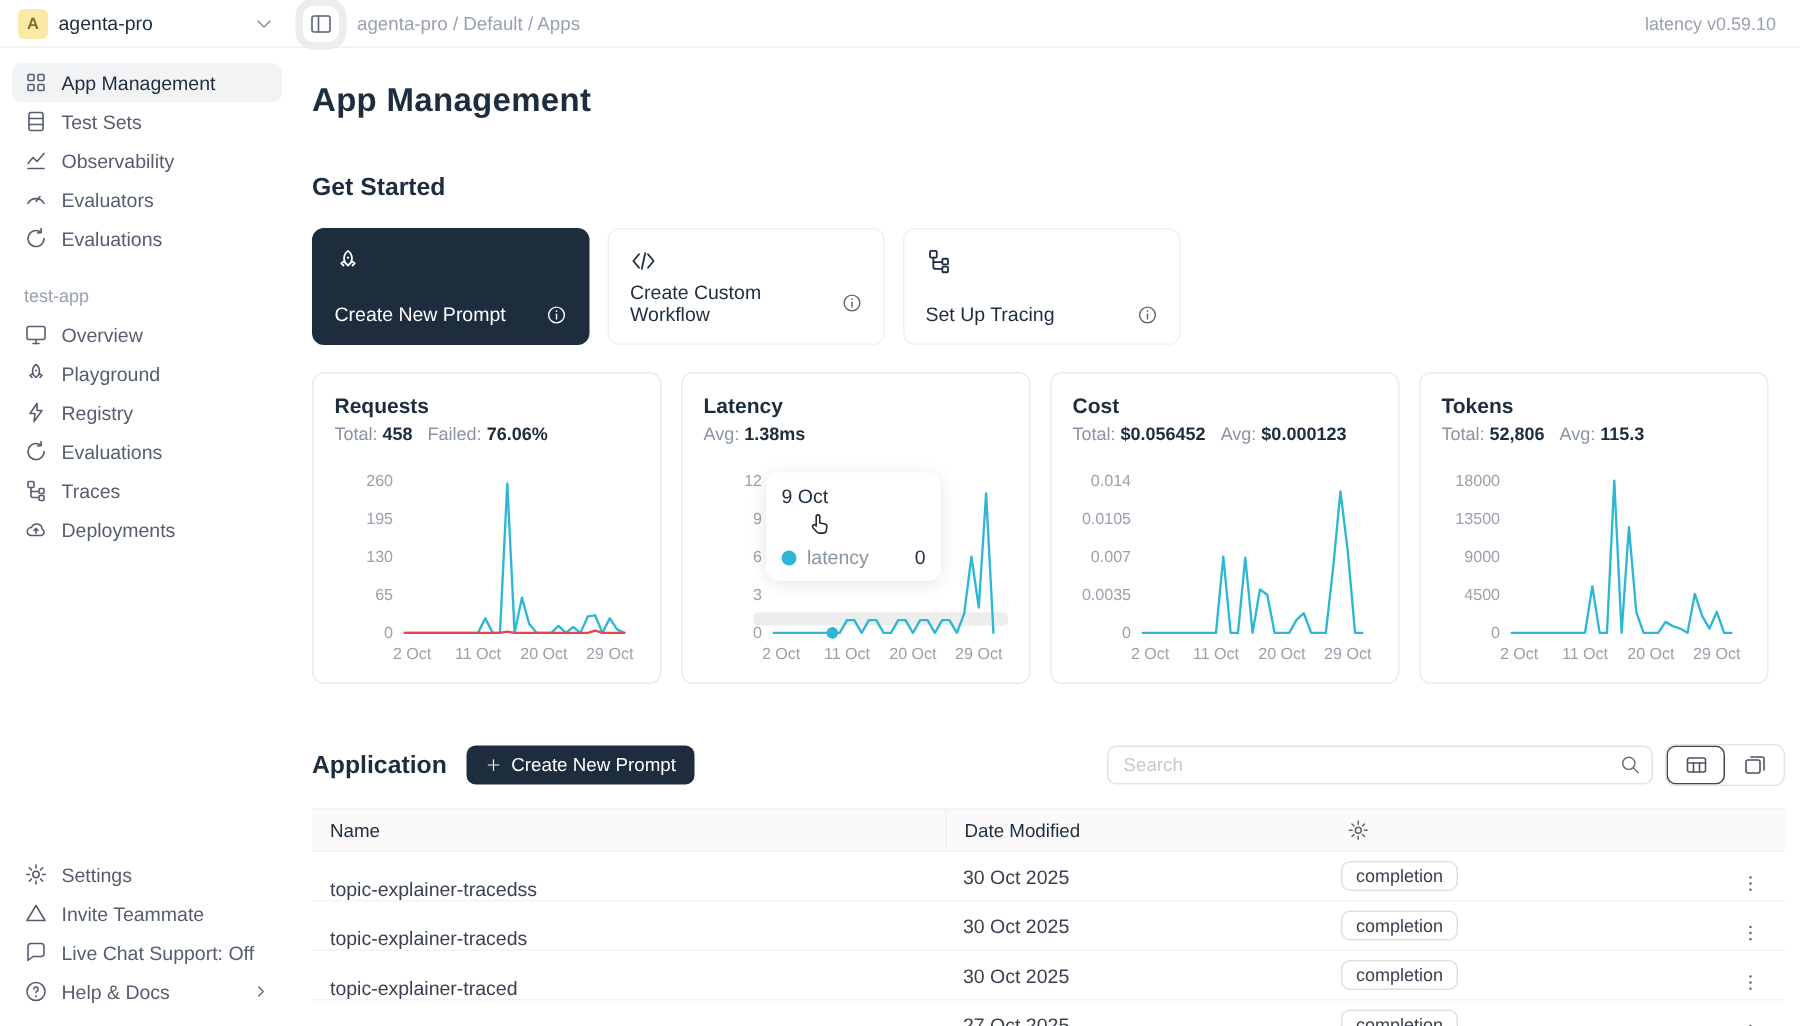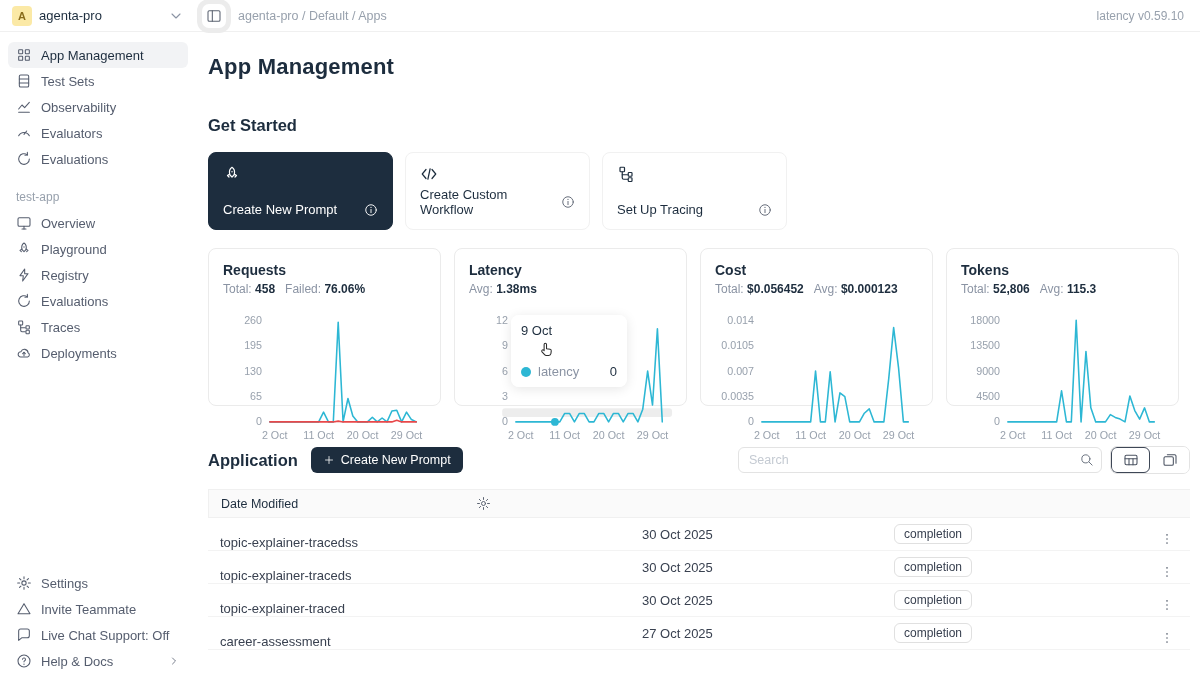--- a/index.html
+++ b/index.html
@@ -46,21 +46,21 @@
   .gs-card { width:185px; height:78px; border-radius:8px; padding:12px 14px; display:flex;
     flex-direction:column; justify-content:space-between; cursor:pointer;
     background:#fff; border:1px solid #f1f1f1; }
   .gs-card.dark { background:#1d2d3e; border-color:#1d2d3e; color:#fff; }
   .gs-card-bottom { display:flex; align-items:center; justify-content:space-between; }
   .gs-card-label { font-size:13px; font-weight:500; }
   .gs-card .big-ic { width:18px; height:18px; }
 
   
   .stats-row { display:flex; gap:13px; margin-top:18px; }
-  .stat-card { width:233px; height:158px; border:1px solid #ebebeb; border-radius:8px;
+  .stat-card { width:233px; height:208px; border:1px solid #ebebeb; border-radius:8px;
     padding:13px 14px 8px 14px; position:relative; background:#fff; }
   .stat-title { font-size:14px; font-weight:700; }
   .stat-line { margin-top:4px; font-size:12px; color:#8a93a3; display:flex; gap:10px; }
   .stat-line b { color:#1d2d3e; font-weight:700; }
   .chart-svg { width:205px; height:146px; margin-top:8px; display:block; }
   .chart-svg text { font-family:"Liberation Sans", sans-serif; }
 
   
   .tooltip { position:absolute; left:56px; top:66px; width:116px; background:rgba(255,255,255,.88);
     border-radius:8px; box-shadow:0 2px 12px rgba(0,0,0,.10); padding:8px 10px; z-index:3; }
@@ -438,20 +438,21 @@
               <rect x="3" y="7" width="14" height="13" rx="2"></rect>
               <path d="M8 4h11a2 2 0 0 1 2 2v11"></path>
             </svg>
         </button>
       </div>
     </div>
   </div>
 
   <div class="app-table">
     <div class="t-head">
+      <div class="c-name">Name</div>
       <div class="c-date">Date Modified</div>
       <div class="c-actions">
         <svg class="ic" viewBox="0 0 24 24" style="width:15px;height:15px">
             <circle cx="12" cy="12" r="3.2"></circle>
             <path d="M12 2.5v3M12 18.5v3M2.5 12h3M18.5 12h3M5.3 5.3l2.1 2.1M16.6 16.6l2.1 2.1M18.7 5.3l-2.1 2.1M7.4 16.6l-2.1 2.1"></path>
           </svg>
       </div>
     </div>
 
     <div class="t-row">

